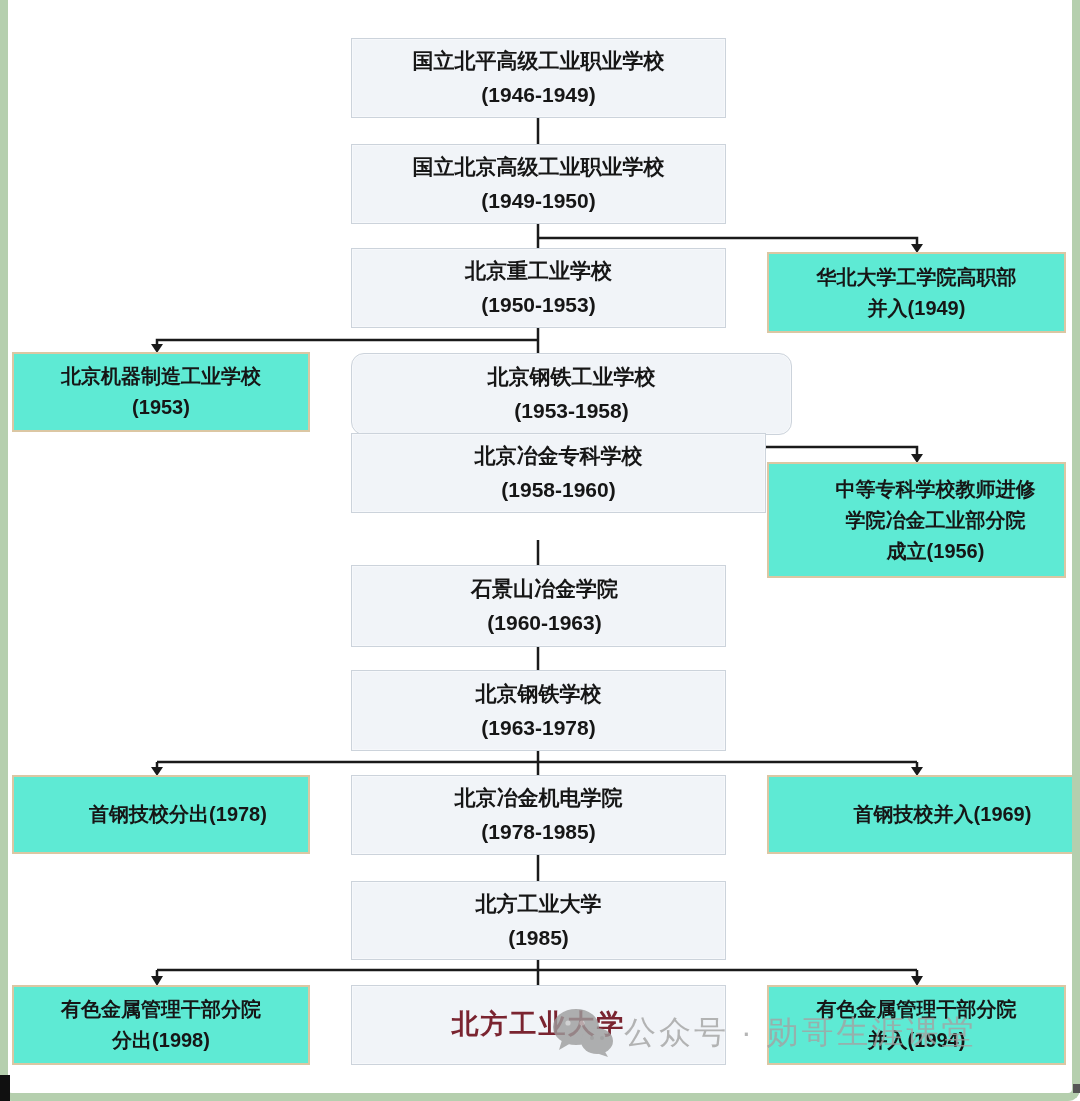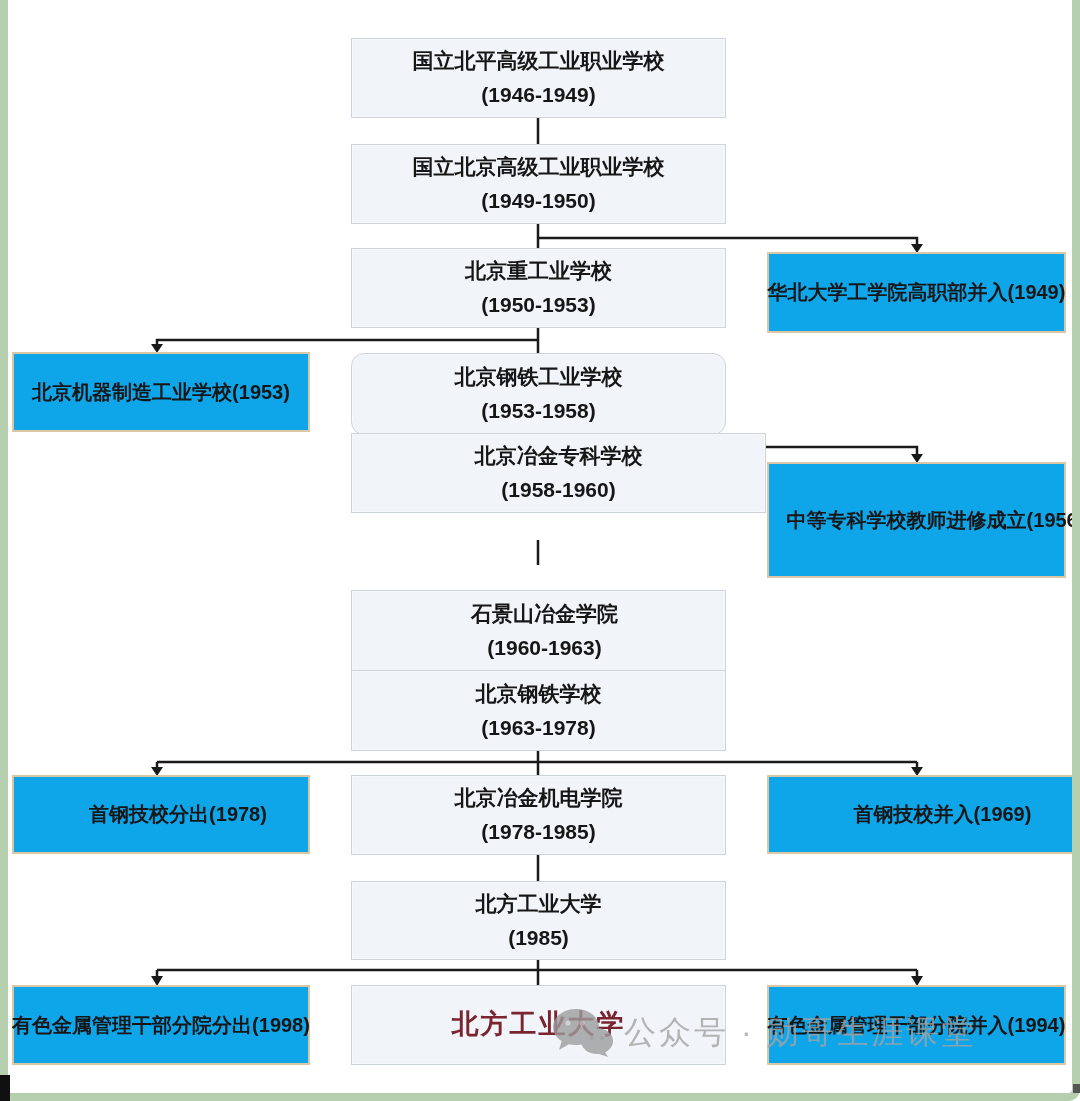--- a/index.html
+++ b/index.html
@@ -12,22 +12,22 @@
 
   
   svg.wires{position:absolute;left:0;top:0;z-index:1;}
 
   
   .node{position:absolute;box-sizing:border-box;background:#f1f4f8;border:1px solid #ccd3db;
         display:flex;flex-direction:column;justify-content:center;align-items:center;
         text-align:left;z-index:2;box-shadow:0 0 0 1px rgba(255,255,255,.4) inset;}
   .node .ln{font-weight:700;color:#161616;font-size:21px;line-height:1.6;white-space:nowrap;}
 
-  .callout{position:absolute;box-sizing:border-box;background:#0ea5e9;border:2px solid #dbc7a3;
-           display:flex;flex-direction:row;justify-content:center;align-items:center;
+  .callout{position:absolute;box-sizing:border-box;background:#5eead4;border:2px solid #dbc7a3;
+           display:flex;flex-direction:column;justify-content:center;align-items:center;
            text-align:center;z-index:2;}
   .callout .ln{font-weight:700;color:#161616;font-size:20px;line-height:1.55;white-space:nowrap;}
 
   .node.final .ln{color:#7a2430;font-size:27px;letter-spacing:2px;}
 
   
   .watermark{position:absolute;left:552px;top:1008px;display:flex;align-items:center;gap:10px;
              z-index:4;opacity:.8;pointer-events:none;}
   .watermark .wm-text{color:#a3a3a3;font-size:32px;letter-spacing:3px;white-space:nowrap;font-weight:400;}
 
@@ -86,29 +86,29 @@
     <div class="ln">(1946-1949)</div>
   </div>
   <div class="node" style="left:351px;top:144px;width:375px;height:80px;">
     <div class="ln">国立北京高级工业职业学校</div>
     <div class="ln">(1949-1950)</div>
   </div>
   <div class="node" style="left:351px;top:248px;width:375px;height:80px;">
     <div class="ln">北京重工业学校</div>
     <div class="ln">(1950-1953)</div>
   </div>
-  <div class="node" style="left:351px;top:353px;width:375px;height:82px;border-radius:13px;">
+  <div class="node" style="left:351px;top:353px;width:441px;height:82px;border-radius:13px;">
     <div class="ln">北京钢铁工业学校</div>
     <div class="ln">(1953-1958)</div>
   </div>
   <div class="node" style="left:351px;top:433px;width:415px;height:80px;">
     <div class="ln">北京冶金专科学校</div>
     <div class="ln">(1958-1960)</div>
   </div>
-  <div class="node" style="left:351px;top:590px;width:375px;height:82px;padding-left:12px;">
+  <div class="node" style="left:351px;top:565px;width:375px;height:82px;padding-left:12px;">
     <div class="ln">石景山冶金学院</div>
     <div class="ln">(1960-1963)</div>
   </div>
   <div class="node" style="left:351px;top:670px;width:375px;height:81px;">
     <div class="ln">北京钢铁学校</div>
     <div class="ln">(1963-1978)</div>
   </div>
   <div class="node" style="left:351px;top:775px;width:375px;height:80px;">
     <div class="ln">北京冶金机电学院</div>
     <div class="ln">(1978-1985)</div>
@@ -124,20 +124,21 @@
   <div class="callout" style="left:767px;top:252px;width:299px;height:81px;">
     <div class="ln">华北大学工学院高职部</div>
     <div class="ln">并入(1949)</div>
   </div>
   <div class="callout" style="left:12px;top:352px;width:298px;height:80px;">
     <div class="ln">北京机器制造工业学校</div>
     <div class="ln">(1953)</div>
   </div>
   <div class="callout" style="left:767px;top:462px;width:299px;height:116px;padding-left:38px;">
     <div class="ln">中等专科学校教师进修</div>
+    <div class="ln">学院冶金工业部分院</div>
     <div class="ln">成立(1956)</div>
   </div>
   <div class="callout" style="left:12px;top:775px;width:298px;height:79px;padding-left:34px;">
     <div class="ln">首钢技校分出(1978)</div>
   </div>
   <div class="callout" style="left:767px;top:775px;width:351px;height:79px;">
     <div class="ln">首钢技校并入(1969)</div>
   </div>
   <div class="callout" style="left:12px;top:985px;width:298px;height:80px;">
     <div class="ln">有色金属管理干部分院</div>

